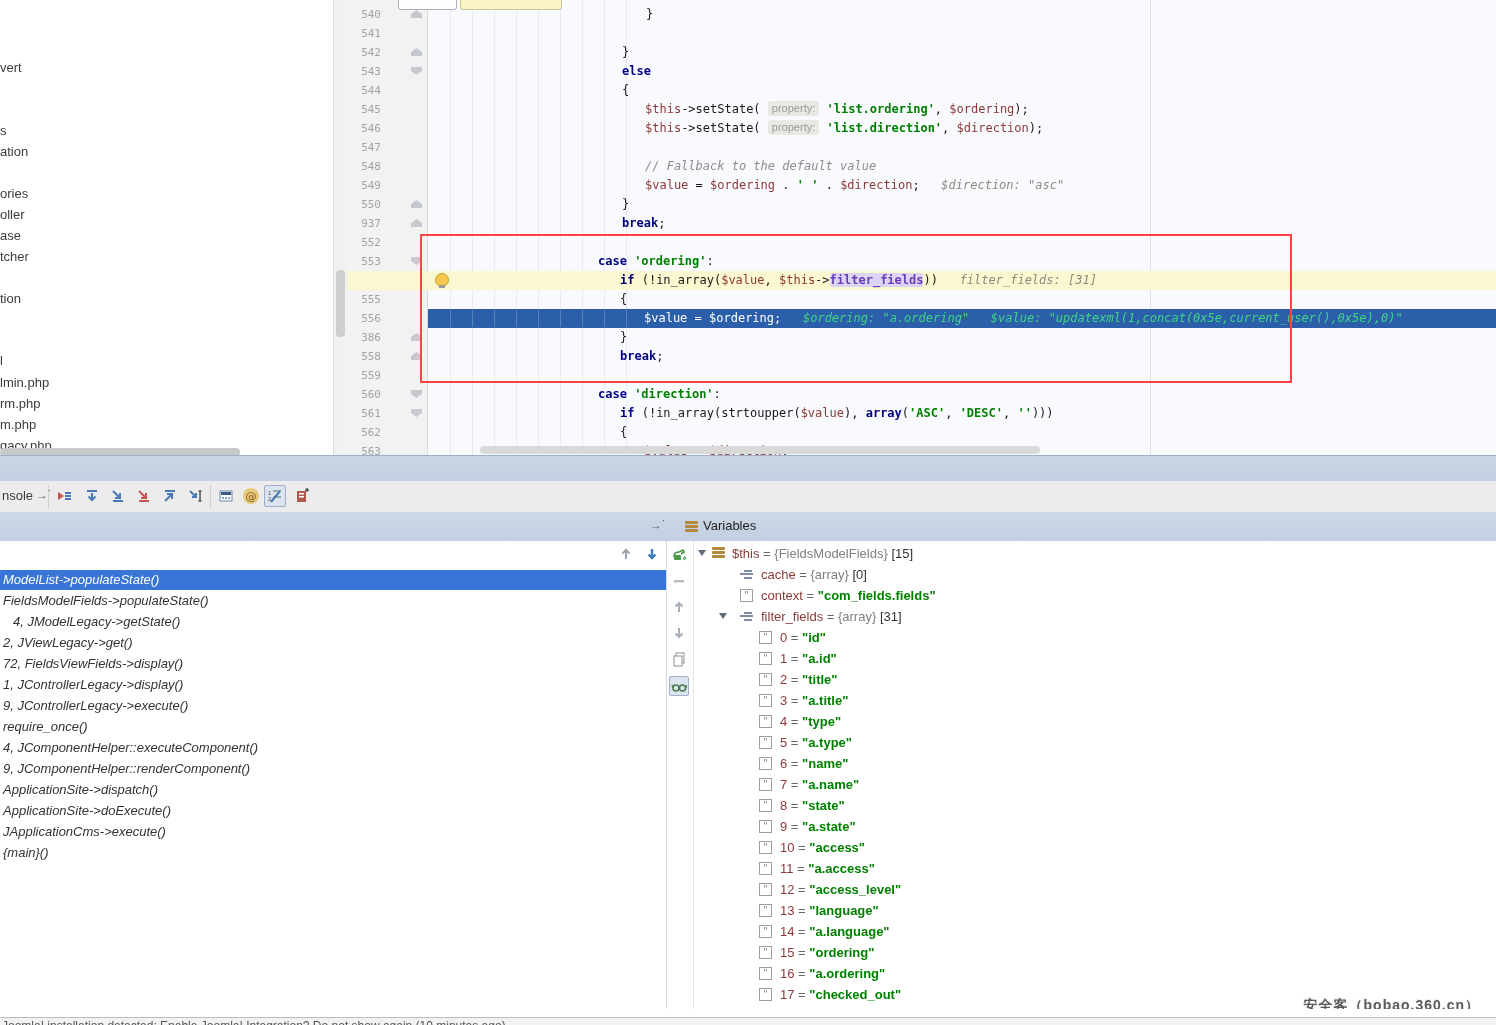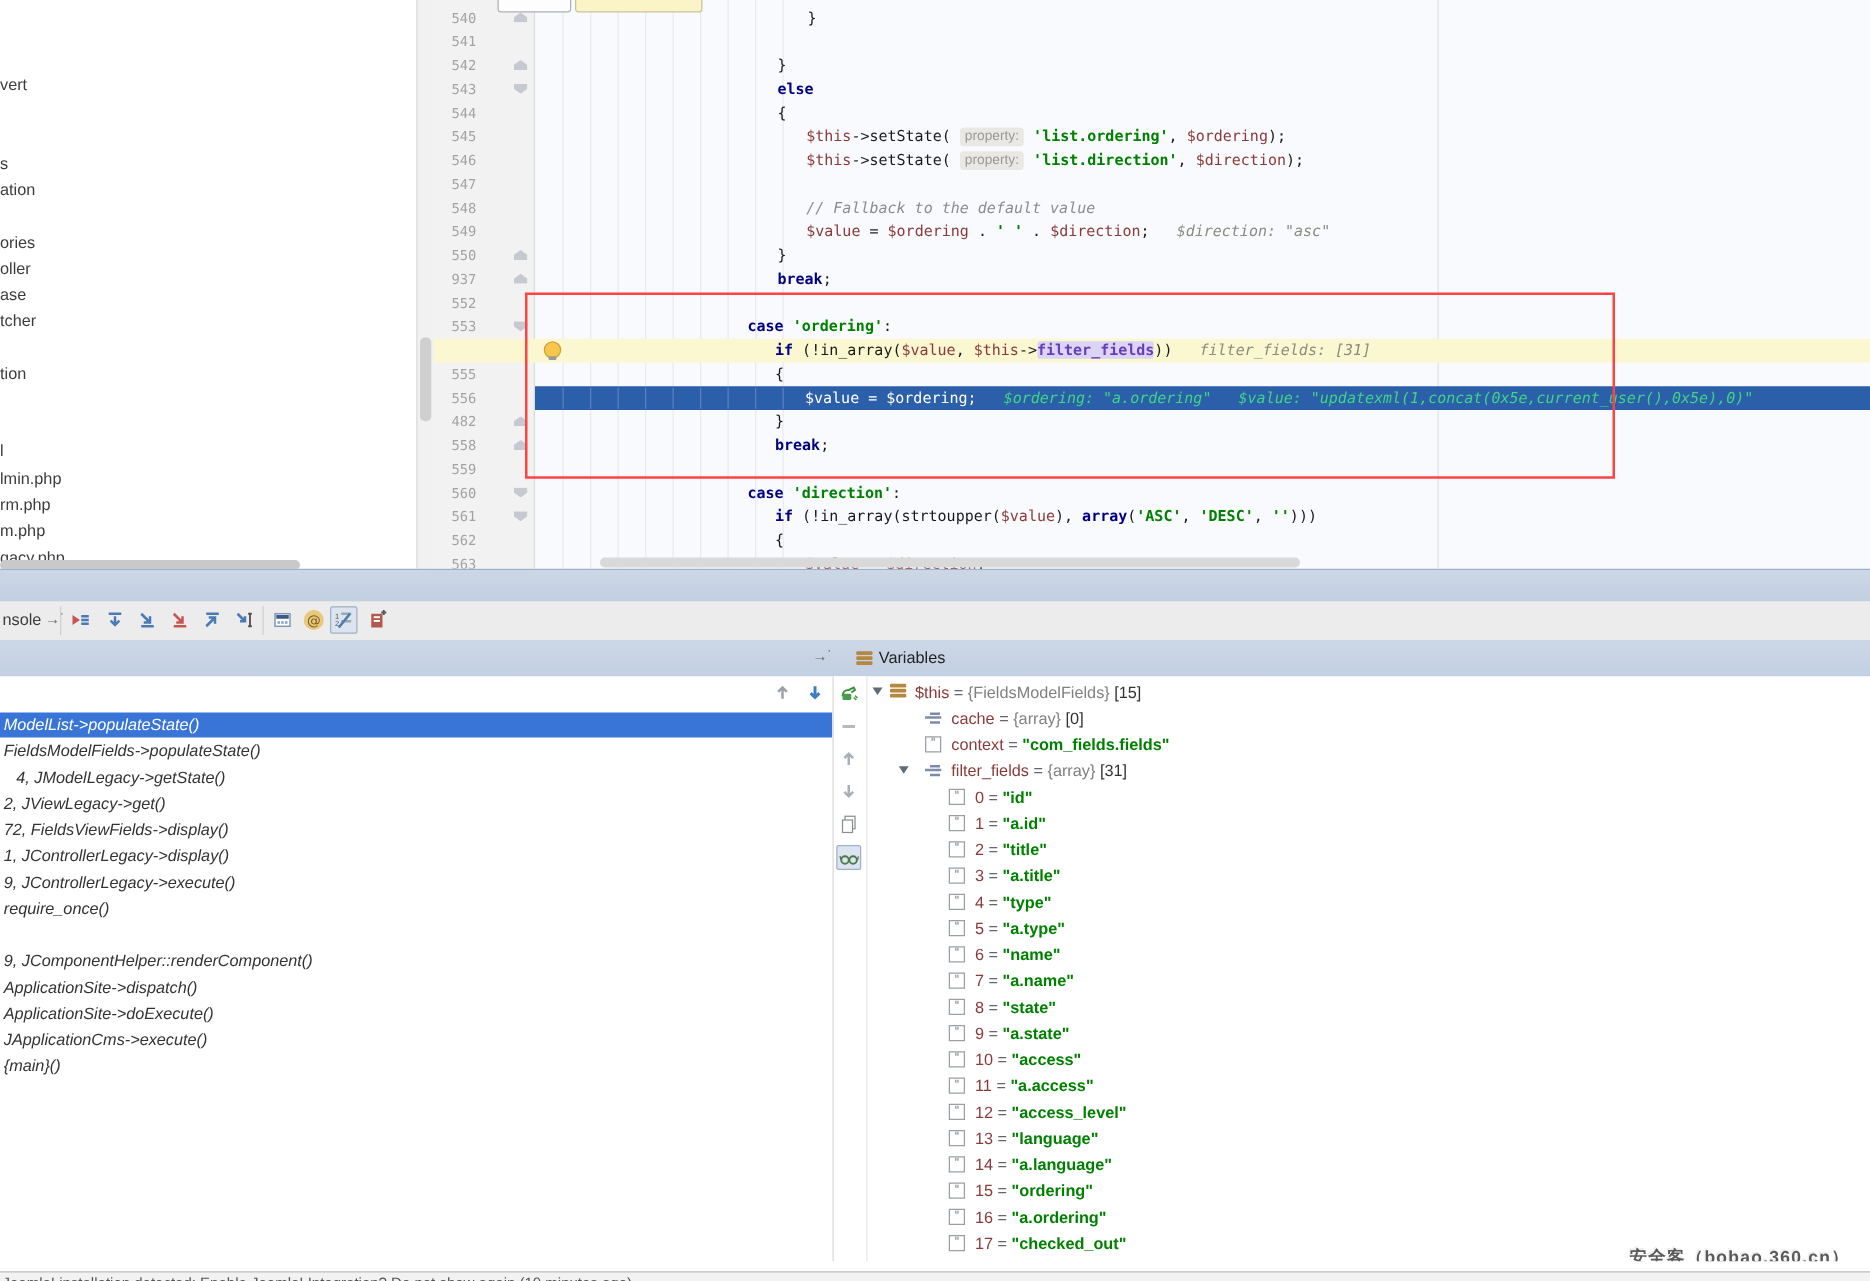--- a/index.html
+++ b/index.html
@@ -122,21 +122,21 @@
         <div class="fold u" style="top: 200px;"></div>
         <div class="lnum" style="top: 214px;">937</div>
         <div class="fold u" style="top: 219px;"></div>
         <div class="lnum" style="top: 233px;">552</div>
         <div class="lnum" style="top: 252px;">553</div>
         <div class="fold d" style="top: 257px;"></div>
         <div class="lnum" style="top: 271px;">554</div>
         <div class="fold d" style="top: 276px;"></div>
         <div class="lnum" style="top: 290px;">555</div>
         <div class="lnum" style="top: 309px;">556</div>
-        <div class="lnum" style="top: 328px;">482</div>
+        <div class="lnum" style="top: 328px;">386</div>
         <div class="fold u" style="top: 333px;"></div>
         <div class="lnum" style="top: 347px;">558</div>
         <div class="fold u" style="top: 352px;"></div>
         <div class="lnum" style="top: 366px;">559</div>
         <div class="lnum" style="top: 385px;">560</div>
         <div class="fold d" style="top: 390px;"></div>
         <div class="lnum" style="top: 404px;">561</div>
         <div class="fold d" style="top: 409px;"></div>
         <div class="lnum" style="top: 423px;">562</div>
         <div class="lnum" style="top: 442px; text-decoration: underline;">563</div>
@@ -297,20 +297,21 @@
             </svg>
         </div>
       <div class="frame-row sel" style="top: 29px;">ModelList-&gt;populateState()</div>
           <div class="frame-row" style="top: 50px;">FieldsModelFields-&gt;populateState()</div>
           <div class="frame-row" style="top: 71px; padding-left: 13px;">4, JModelLegacy-&gt;getState()</div>
           <div class="frame-row" style="top: 92px;">2, JViewLegacy-&gt;get()</div>
           <div class="frame-row" style="top: 113px;">72, FieldsViewFields-&gt;display()</div>
           <div class="frame-row" style="top: 134px;">1, JControllerLegacy-&gt;display()</div>
           <div class="frame-row" style="top: 155px;">9, JControllerLegacy-&gt;execute()</div>
           <div class="frame-row" style="top: 176px;">require_once()</div>
+          <div class="frame-row" style="top: 197px;">4, JComponentHelper::executeComponent()</div>
           <div class="frame-row" style="top: 218px;">9, JComponentHelper::renderComponent()</div>
           <div class="frame-row" style="top: 239px;">ApplicationSite-&gt;dispatch()</div>
           <div class="frame-row" style="top: 260px;">ApplicationSite-&gt;doExecute()</div>
           <div class="frame-row" style="top: 281px;">JApplicationCms-&gt;execute()</div>
           <div class="frame-row" style="top: 302px;">{main}()</div>
         </div>
 
       <div class="vstrip">
         <div class="sicon" style="top:5px;">
           <svg width="16" height="16">

